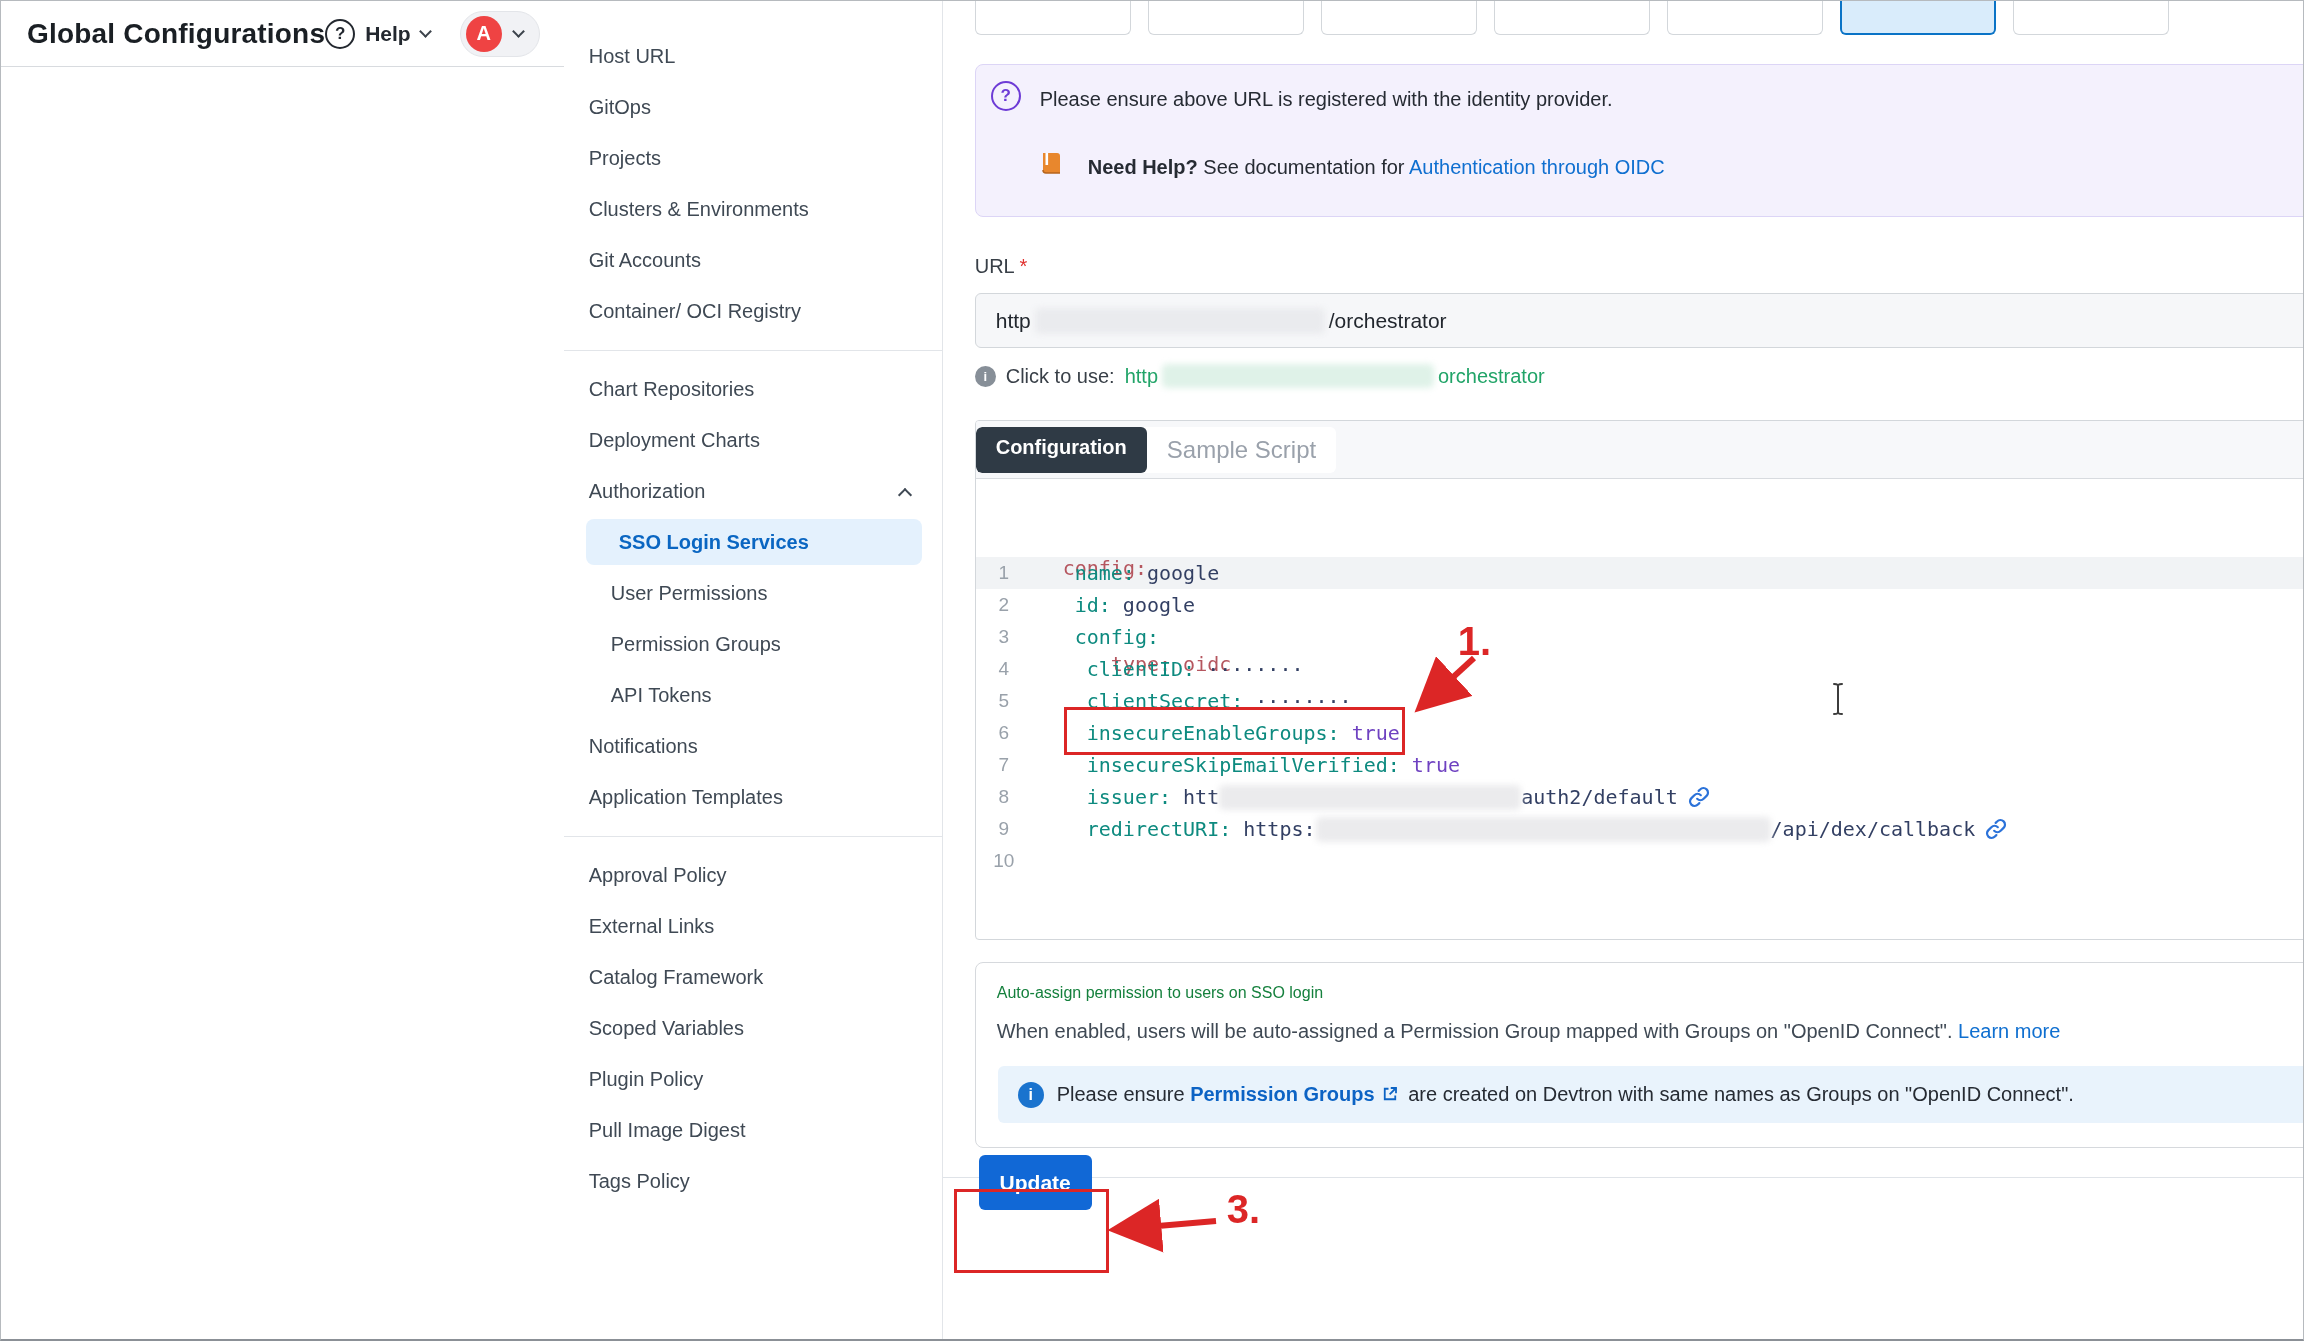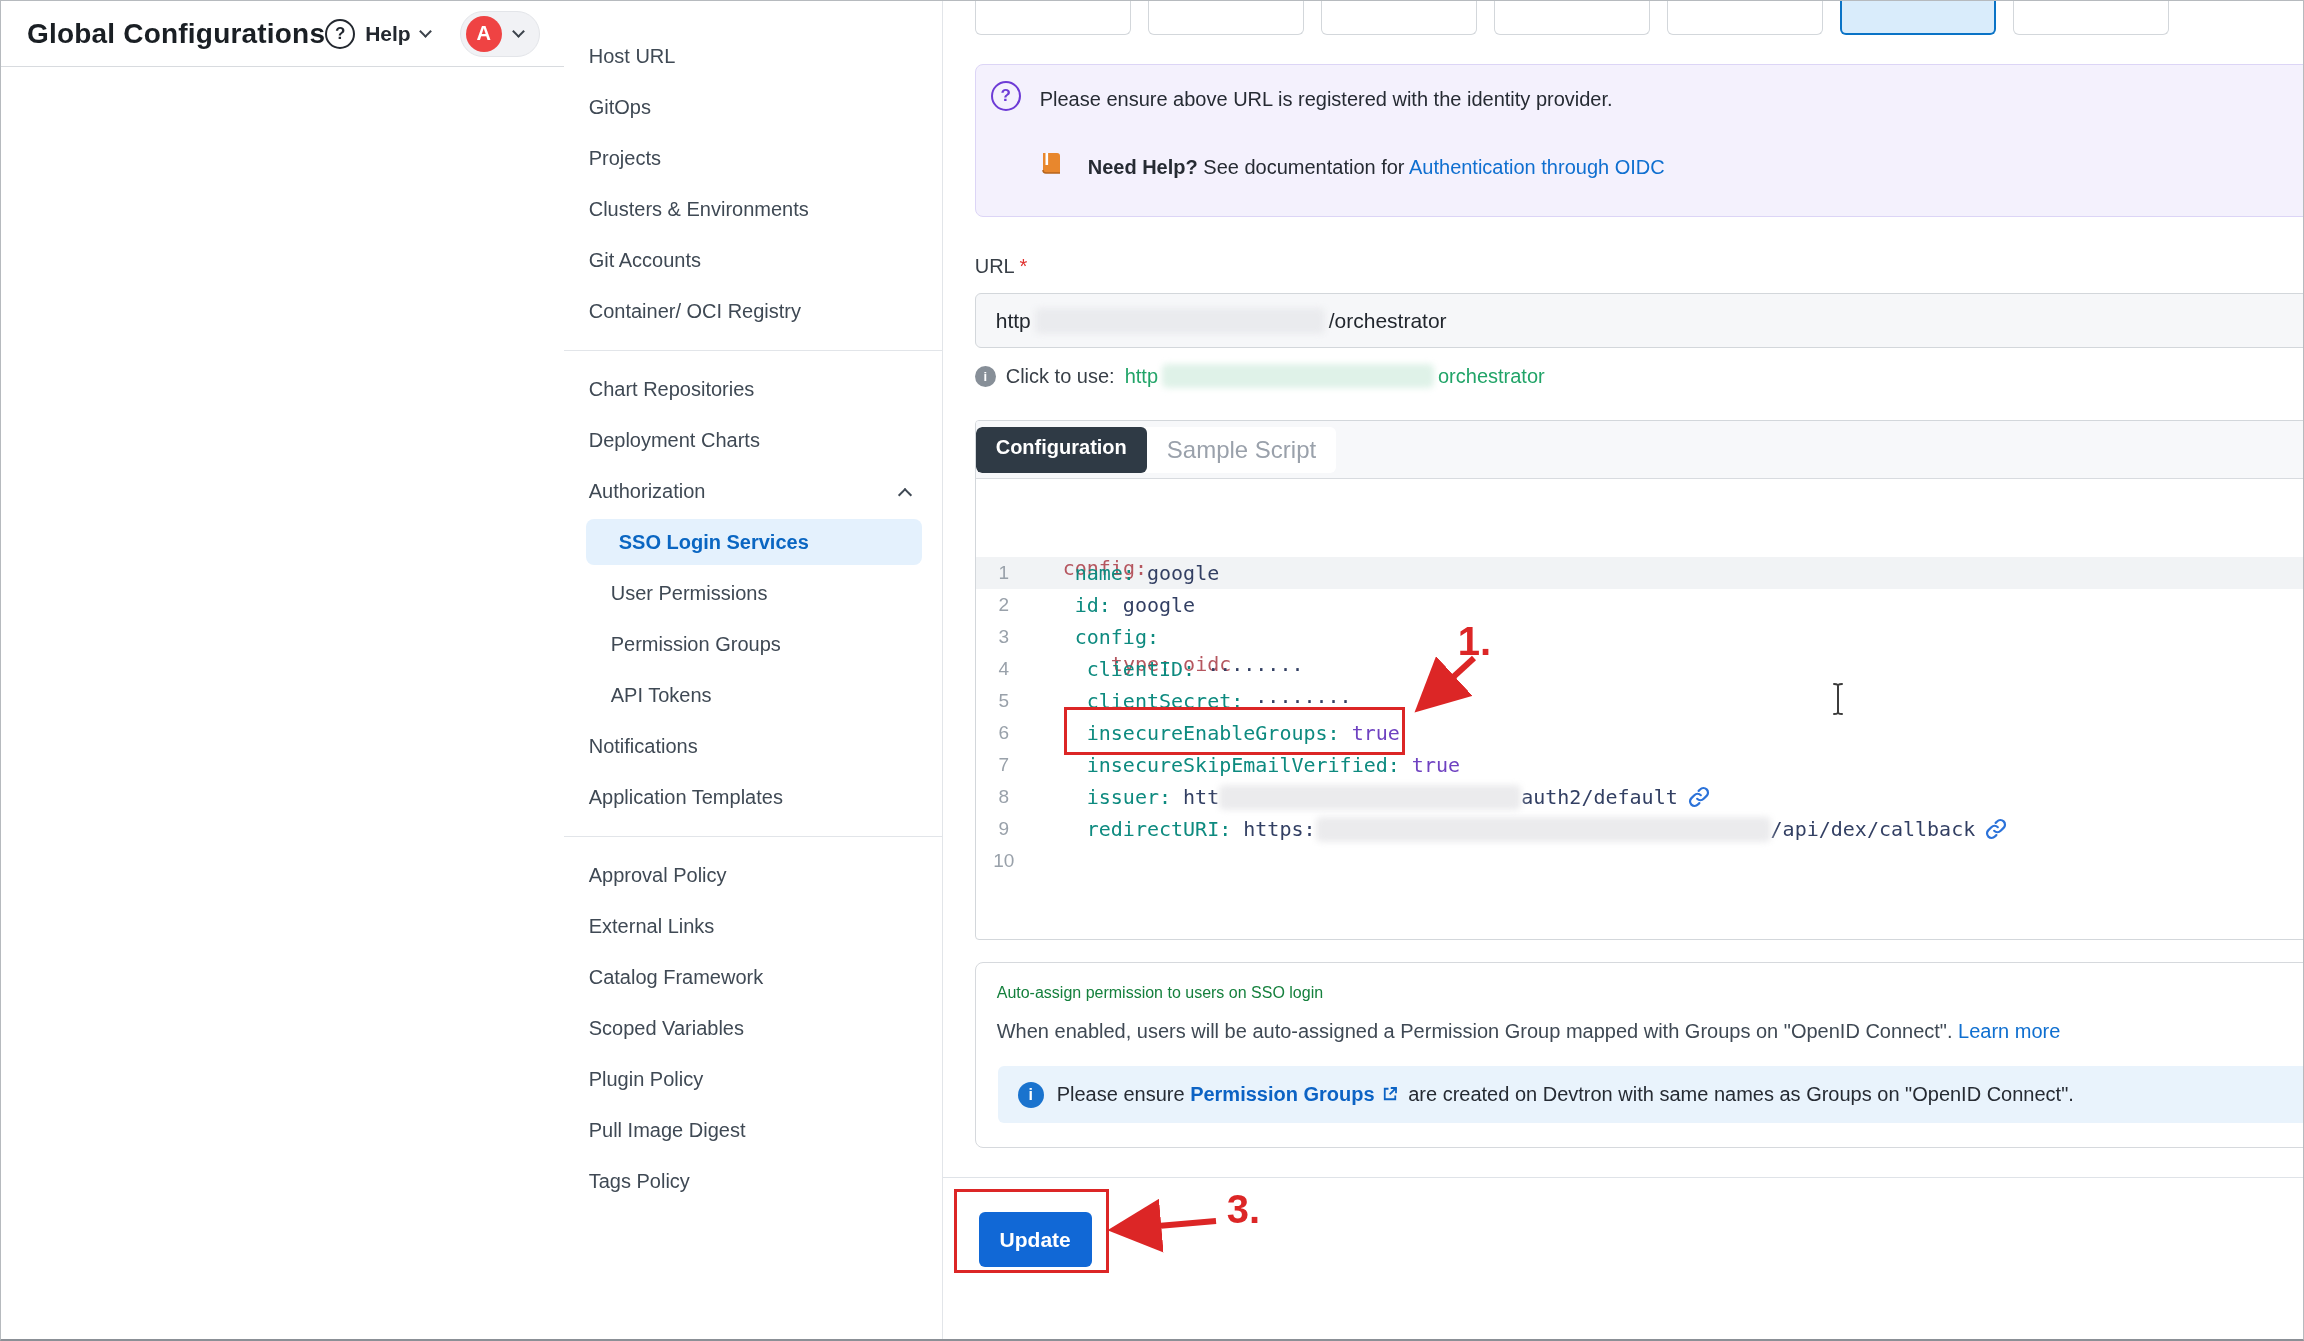--- a/index.html
+++ b/index.html
@@ -103,21 +103,21 @@
             font-weight: 700; font-size: 16px; display: flex; align-items: center; justify-content: center; flex: none; }
   .banner-link { color: #0c63c4; font-weight: 700; cursor: pointer; }
   .ext-ic { margin: 0 4px 0 6px; vertical-align: -2px; }
   .toggle { position: absolute; left: 1567px; top: 990px; width: 54px; height: 34px;
             border-radius: 17px; background: #2f9e6e; cursor: pointer; }
   .knob { position: absolute; right: 3px; top: 3px; width: 28px; height: 28px;
           border-radius: 50%; background: #fff; }
 
   
   .footer-div { position: absolute; left: 0; top: 1176px; width: 1925px; height: 1px; background: #dfe3e8; }
-  .update-btn { position: absolute; left: 36px; top: 1211px; width: 113px; height: 55px;
+  .update-btn { position: absolute; left: 36px; top: 1154px; width: 113px; height: 55px;
                 background: #1168d6; color: #fff; border: none; border-radius: 6px;
                 font-size: 21px; font-weight: 700; font-family: inherit; cursor: pointer; }
 
   
   .redrect { position: absolute; border: 3px solid #dc2626; z-index: 15; pointer-events: none; }
   .rect1 { left: 121px; top: 706px; width: 341px; height: 48px; }
   .rect2 { left: 1544px; top: 975px; width: 88px; height: 71px; }
   .rect3 { left: 11px; top: 1188px; width: 155px; height: 84px; }
   .ann-num { position: absolute; font-size: 40px; font-weight: 700; color: #dc2626; z-index: 16; }
   .num1 { left: 515px; top: 618px; } .num2 { left: 1700px; top: 884px; } .num3 { left: 284px; top: 1186px; }

